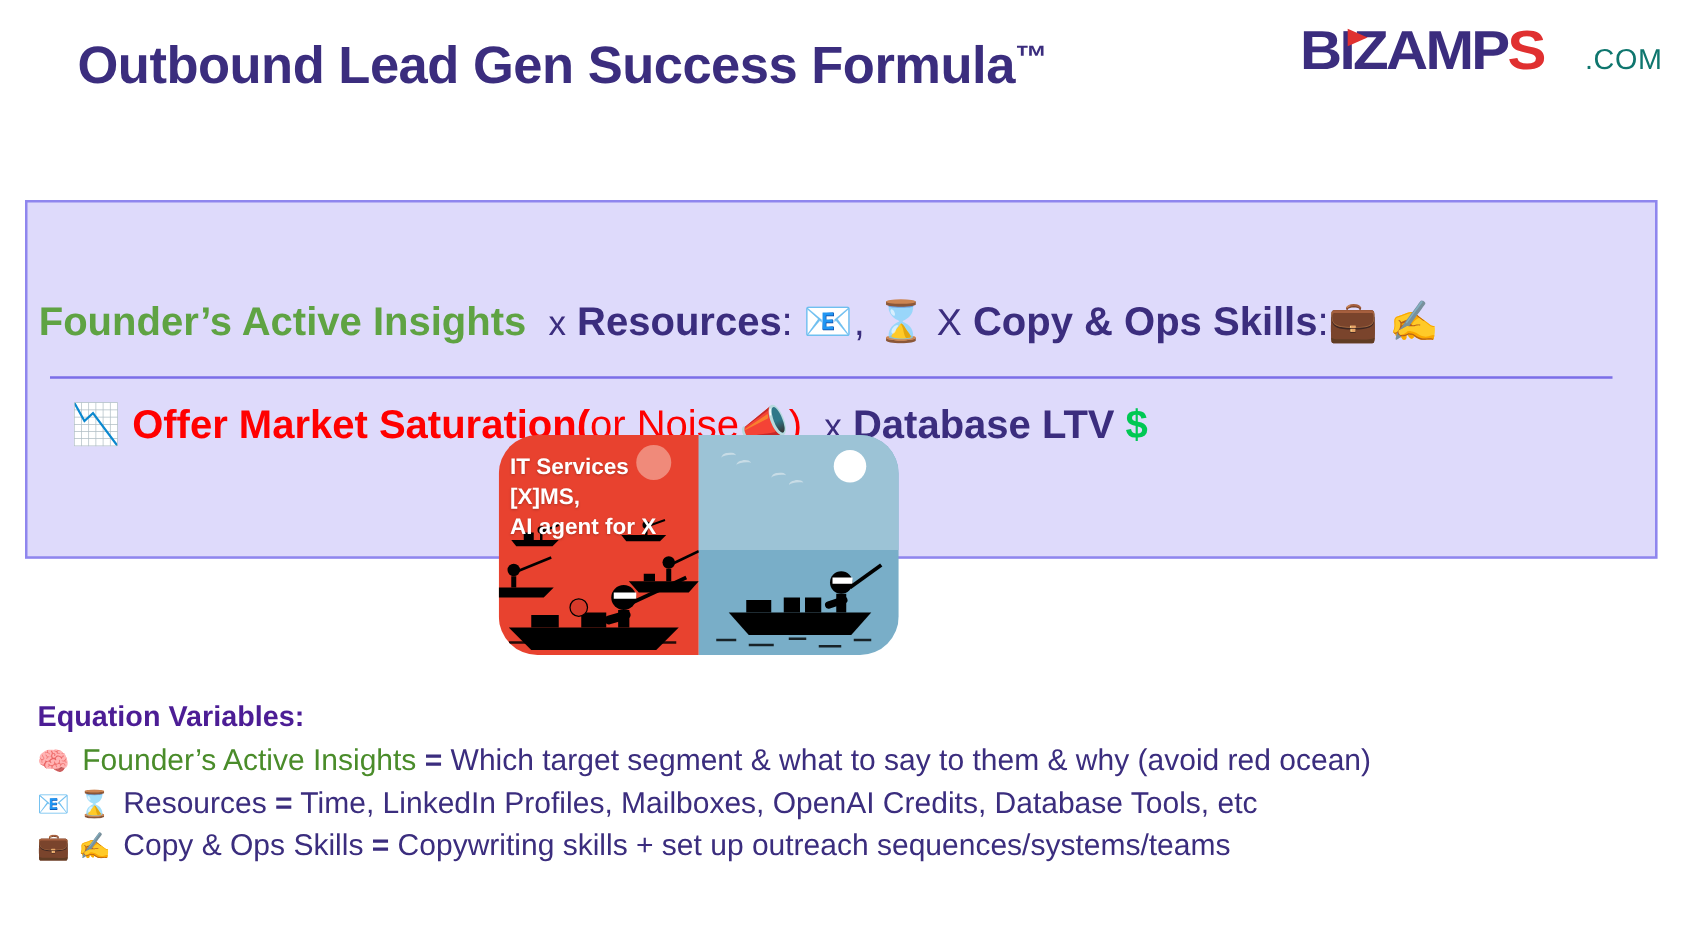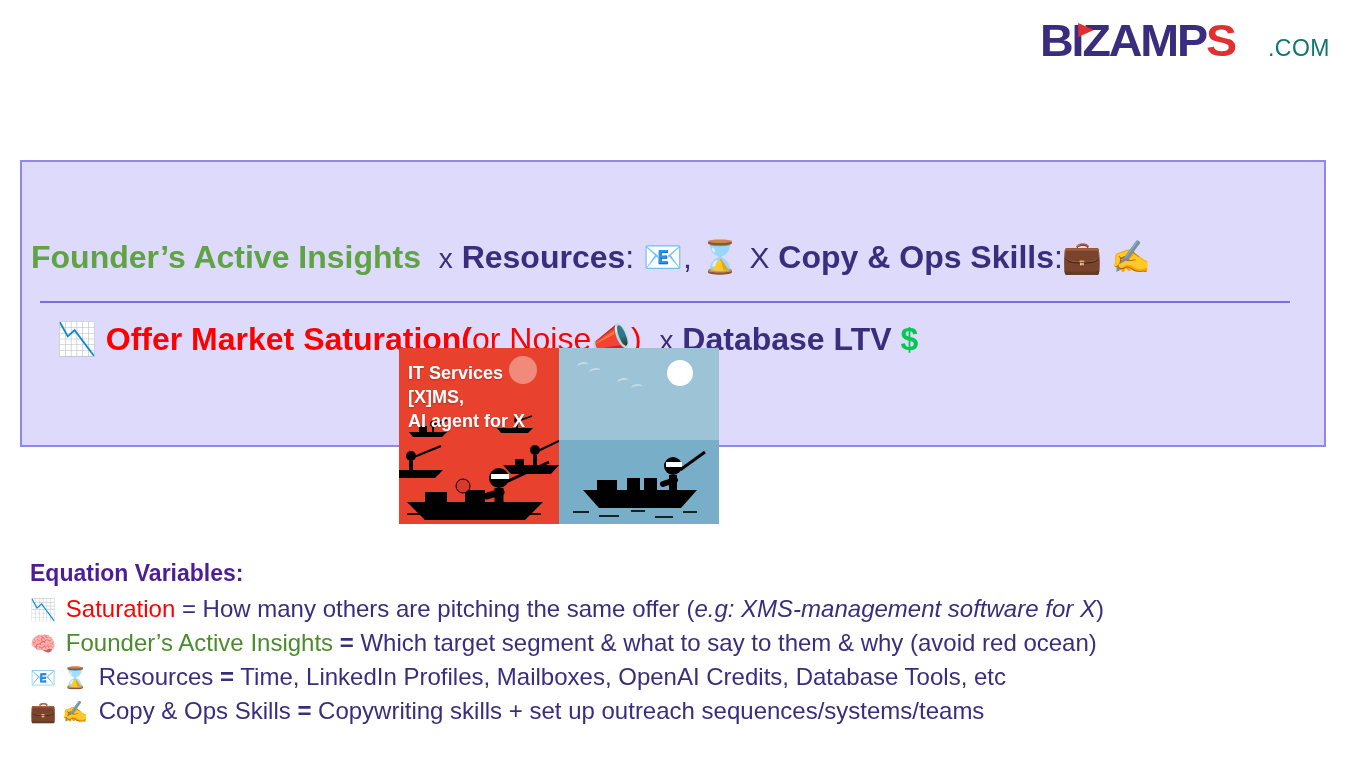--- a/index.html
+++ b/index.html
@@ -135,20 +135,21 @@
   }
 
   
   .ocean-thumb {
     position: absolute;
     left: 399px;
     top: 348px;
     width: 320px;
     height: 176px;
     overflow: hidden;
+    border-radius: 31px;
   }
   .ocean-half {
     position: absolute;
     top: 0;
     width: 50%;
     height: 100%;
     overflow: hidden;
   }
   .ocean-left  { left: 0;   background: #E8422F; }
   .ocean-right { left: 50%; background: #79AEC8; }
@@ -228,20 +229,21 @@
   }
   .var-red   { color: #FF0000; }
   .var-green { color: #4A8C2A; }
   .var-eq    { font-weight: bold; color: #3B2D7E; }
   .var-italic { font-style: italic; }
 </style>
 </head>
 <body>
 
 <div class="header">
+  <div class="page-title"><span>Outbound Lead Gen Success Formula</span><span class="tm">™</span></div>
 
   <div class="logo">
     <span class="logo-main"><span>B</span><span>IZAMP</span><span class="logo-dot-red">S</span><span class="logo-arrow"></span></span>
     <span class="logo-suffix">.COM</span>
   </div>
 </div>
 
 <div class="formula-panel">
 
   <div class="formula-line formula-line-1">
@@ -352,25 +354,20 @@
   <div class="ocean-caption">
     <div>IT Services</div>
     <div>[X]MS,</div>
     <div>AI agent for X</div>
   </div>
 </div>
 
 <div class="vars">
   <div class="vars-title">Equation Variables:</div>
 
-  <div class="var-row">
-    <span class="var-emoji">📉</span>
-    <span class="var-red">Saturation</span>
-    <span>=</span><span> How many others are pitching the same offer (</span><span class="var-italic">e.g: XMS-management software for X</span><span>)</span>
-  </div>
 
   <div class="var-row">
     <span class="var-emoji">🧠</span>
     <span class="var-green">Founder’s Active Insights</span>
     <span class="var-eq">=</span><span> Which target segment &amp; what to say to them &amp; why (avoid red ocean)</span>
   </div>
 
   <div class="var-row">
     <span class="var-emoji">📧 ⌛</span>
     <span>Resources</span>

